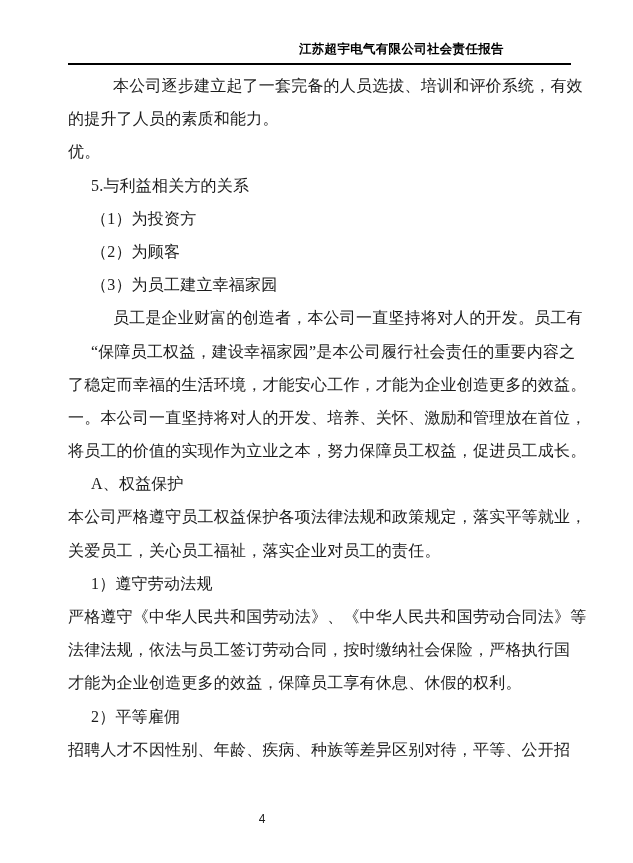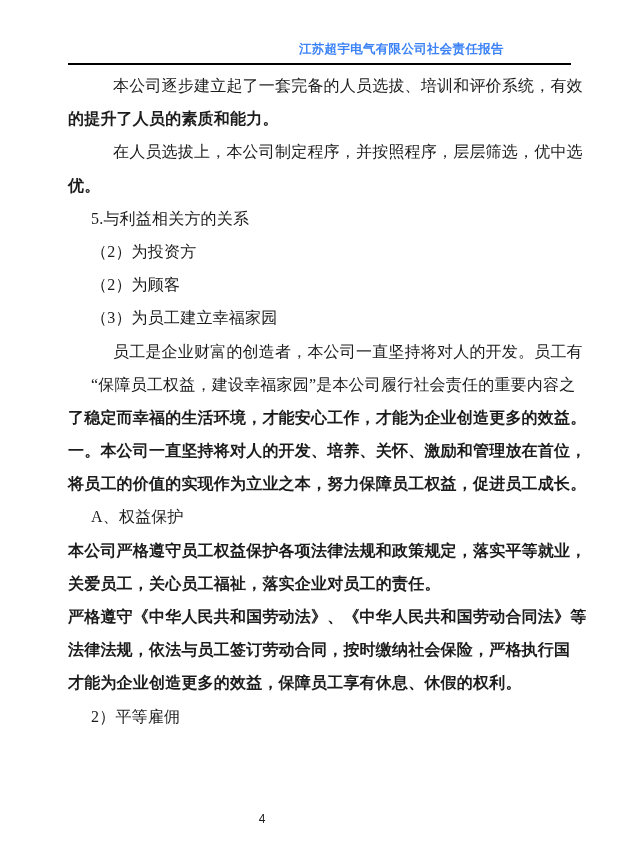--- a/index.html
+++ b/index.html
@@ -16,21 +16,21 @@
     font-family: "Liberation Sans", sans-serif;
     color: #1c1c1c;
   }
   .header-title {
     position: absolute;
     left: 299px;
     top: 41px;
     font-size: 12.5px;
     font-weight: bold;
     letter-spacing: 0.3px;
-    color: #3b82f6;
+    color: #000000;
     white-space: nowrap;
   }
   .header-rule {
     position: absolute;
     left: 68px;
     top: 63px;
     width: 503px;
     height: 2px;
     background: #000000;
   }
@@ -42,54 +42,55 @@
     font-size: 16px;
   }
   .line {
     height: 33.2px;
     line-height: 33.2px;
     white-space: nowrap;
     letter-spacing: 0.2px;
   }
   .indent-para { padding-left: 45px; }
   .indent-item { padding-left: 23px; font-family: Liberation Serif, serif; }
-  .indent-none { padding-left: 0; font-weight: bold; }
+  .indent-none { padding-left: 0; }
   .footer-page {
     position: absolute;
     left: 248px;
     top: 811px;
     width: 28px;
     text-align: center;
     font-size: 12px;
     line-height: 16px;
     color: #1c1c1c;
   }
 </style>
 </head>
 <body>
 
 <div class="page">
   <div class="header-title">江苏超宇电气有限公司社会责任报告</div>
   <div class="header-rule"></div>
   <div class="body-lines">
       <div class="line indent-para">本公司逐步建立起了一套完备的人员选拔、培训和评价系统，有效</div>
       <div class="line indent-none">的提升了人员的素质和能力。</div>
-      <div class="line indent-para">在人员选拔上，本公司制定程序，并按照程序，层层筛选，优中选</div>
       <div class="line indent-none">优。</div>
       <div class="line indent-item">5.与利益相关方的关系</div>
-      <div class="line indent-item">（2）为投资方</div>
+      <div class="line indent-item">（1）为投资方</div>
       <div class="line indent-item">（2）为顾客</div>
       <div class="line indent-item">（3）为员工建立幸福家园</div>
       <div class="line indent-para">员工是企业财富的创造者，本公司一直坚持将对人的开发。员工有</div>
       <div class="line indent-item">“保障员工权益，建设幸福家园”是本公司履行社会责任的重要内容之</div>
       <div class="line indent-none">了稳定而幸福的生活环境，才能安心工作，才能为企业创造更多的效益。</div>
       <div class="line indent-none">一。本公司一直坚持将对人的开发、培养、关怀、激励和管理放在首位，</div>
       <div class="line indent-none">将员工的价值的实现作为立业之本，努力保障员工权益，促进员工成长。</div>
       <div class="line indent-item">A、权益保护</div>
       <div class="line indent-none">本公司严格遵守员工权益保护各项法律法规和政策规定，落实平等就业，</div>
       <div class="line indent-none">关爱员工，关心员工福祉，落实企业对员工的责任。</div>
+      <div class="line indent-item">1）遵守劳动法规</div>
       <div class="line indent-none">严格遵守《中华人民共和国劳动法》、《中华人民共和国劳动合同法》等</div>
       <div class="line indent-none">法律法规，依法与员工签订劳动合同，按时缴纳社会保险，严格执行国</div>
       <div class="line indent-none">才能为企业创造更多的效益，保障员工享有休息、休假的权利。</div>
       <div class="line indent-item">2）平等雇佣</div>
+      <div class="line indent-none">招聘人才不因性别、年龄、疾病、种族等差异区别对待，平等、公开招</div>
     </div>
   <div class="footer-page">4</div>
 </div>
 
 </body></html>

